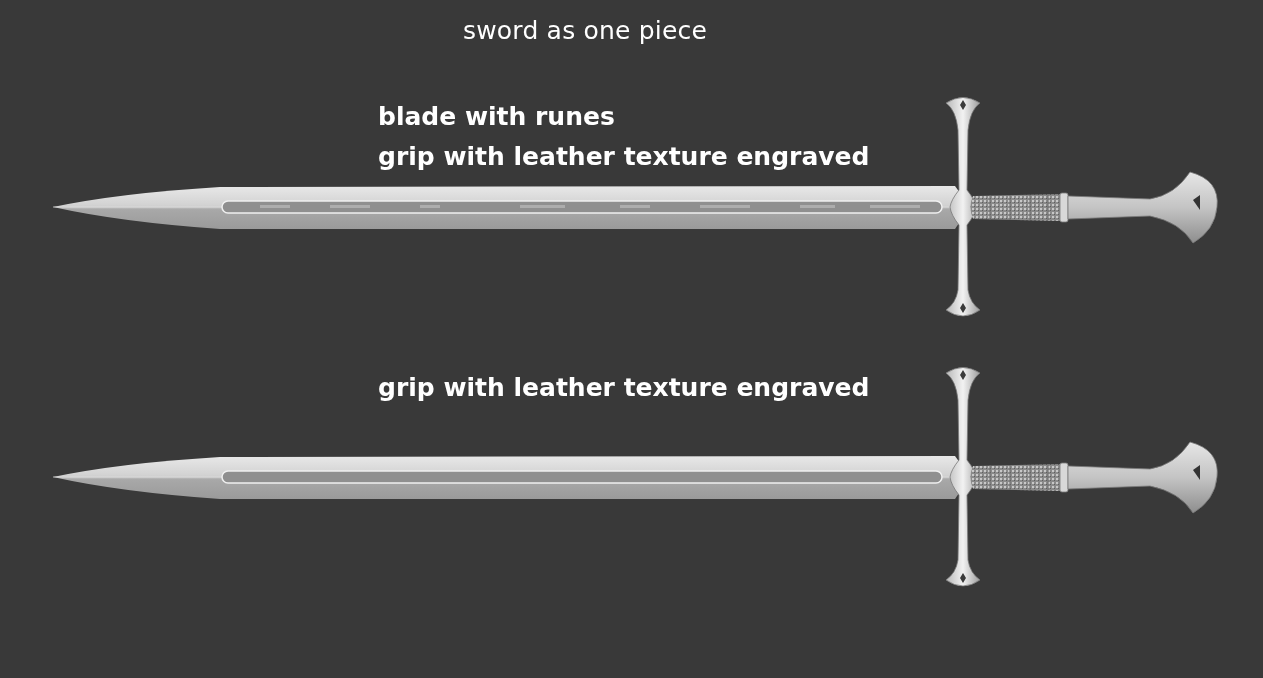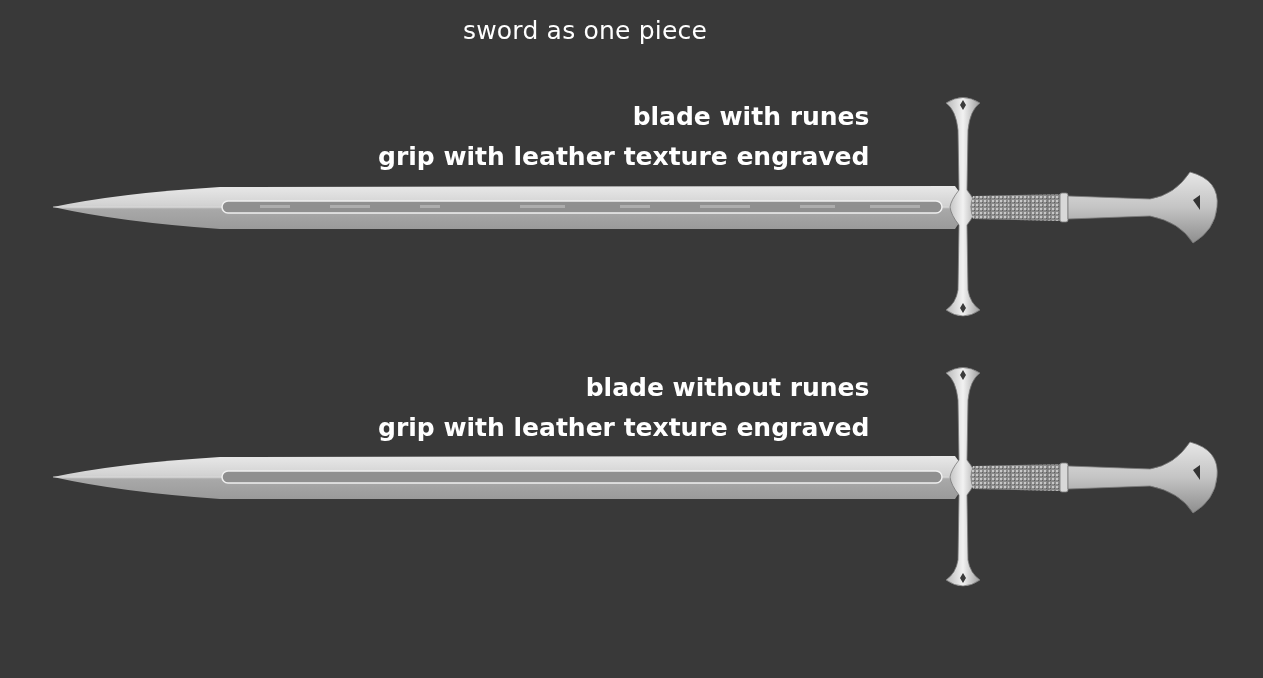--- a/index.html
+++ b/index.html
@@ -24,21 +24,21 @@
       letter-spacing: 0.2px;
       white-space: nowrap;
     }
     .label-block {
       position: absolute;
       font-size: 25px;
       font-weight: bold;
       line-height: 40px;
       white-space: nowrap;
     }
-    .label-block div { height: 40px; text-align: right; }
+    .label-block div { height: 40px; }
     .sword {
       position: absolute;
       left: 0;
       width: 1263px;
       height: 240px;
     }
   </style>
 </head>
 <body>
 
@@ -101,21 +101,20 @@
     <line x1="1048" y1="195" x2="1048" y2="220" stroke="#6d6d6d" stroke-width="1"></line>
     <rect x="1060" y="193" width="8" height="29" rx="2" fill="#d8d8d8" stroke="#7a7a7a" stroke-width="0.8"></rect>
   </g>
   <g>
     <path d="M1068,196 L1150,199 Q1175,195 1190,172 Q1220,180 1217,207 Q1215,230 1193,243 Q1180,222 1150,216 L1068,219 Z" fill="url(#pommelGrad)" stroke="#7a7a7a" stroke-width="0.8"></path>
     <path d="M1193,200 L1200,195 L1200,210 Z" fill="#333"></path>
   </g>
 </svg>
 
 <div class="label-block" style="left:378px; top:368px;">
-  <div>blade without runes</div>
   <div>grip with leather texture engraved</div>
 </div>
 
 <svg class="sword" style="top:358px;" viewBox="0 88 1263 240">
   <g>
     <path d="M53,207 Q120,193 220,187 L955,186 L965,200 L965,214 L955,229 L220,229 Q120,222 53,207 Z" fill="url(#bladeGrad)"></path>
     <path d="M53,207 L955,207" stroke="#f4f4f4" stroke-width="1" opacity="0.6"></path>
     <rect x="222" y="201" width="720" height="12" rx="6" fill="#8f8f8f" stroke="#f0f0f0" stroke-width="1.5"></rect>
   </g>
   <g>

